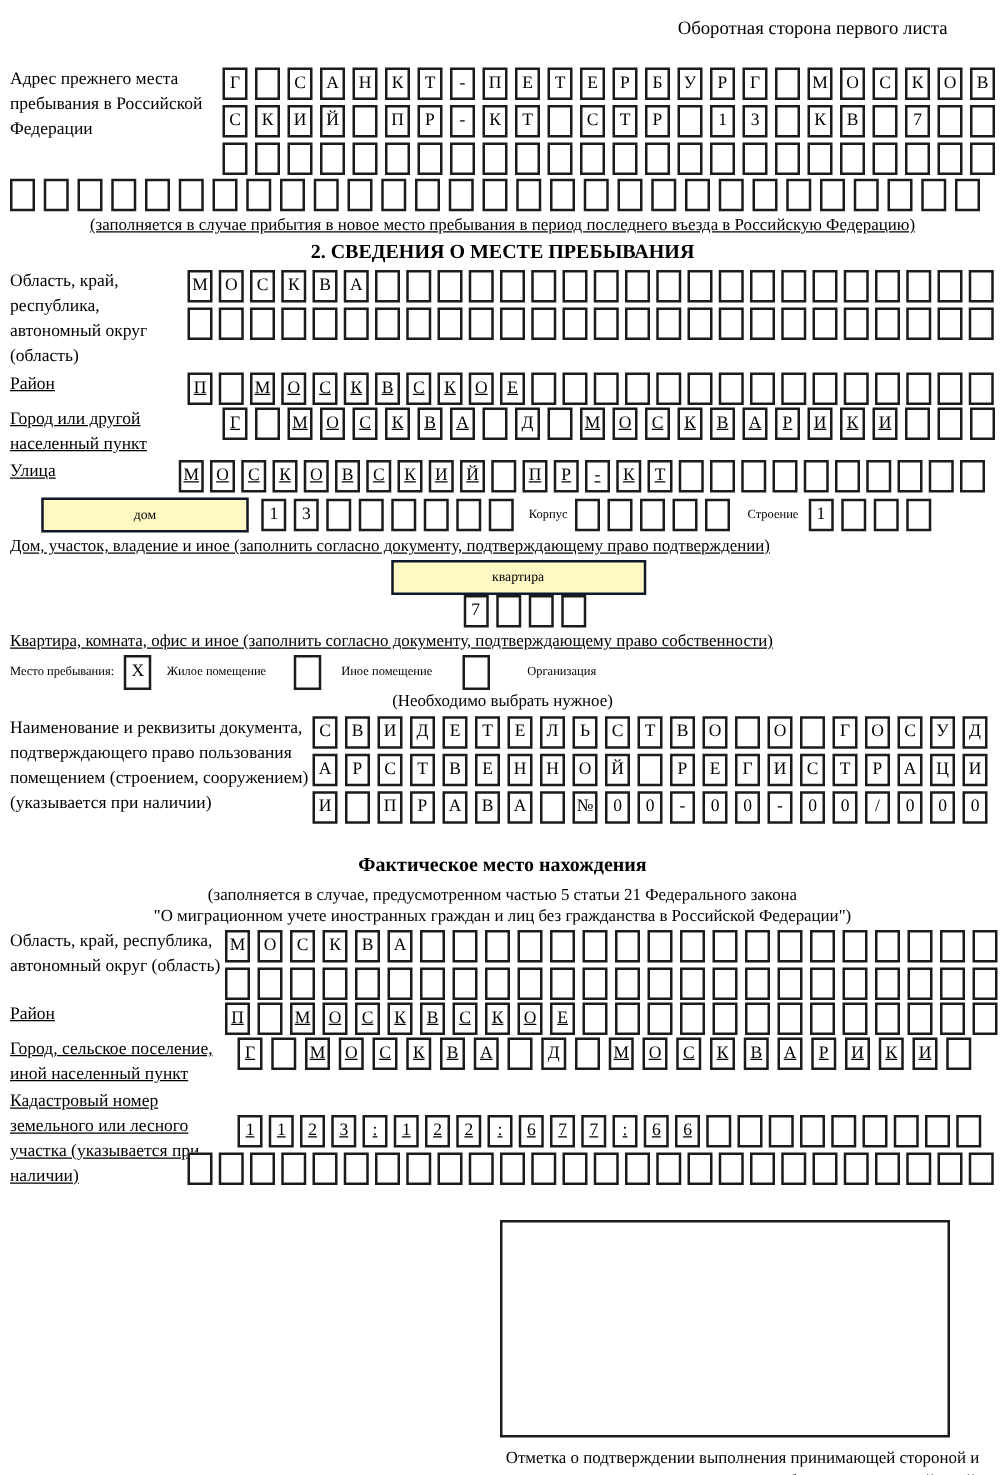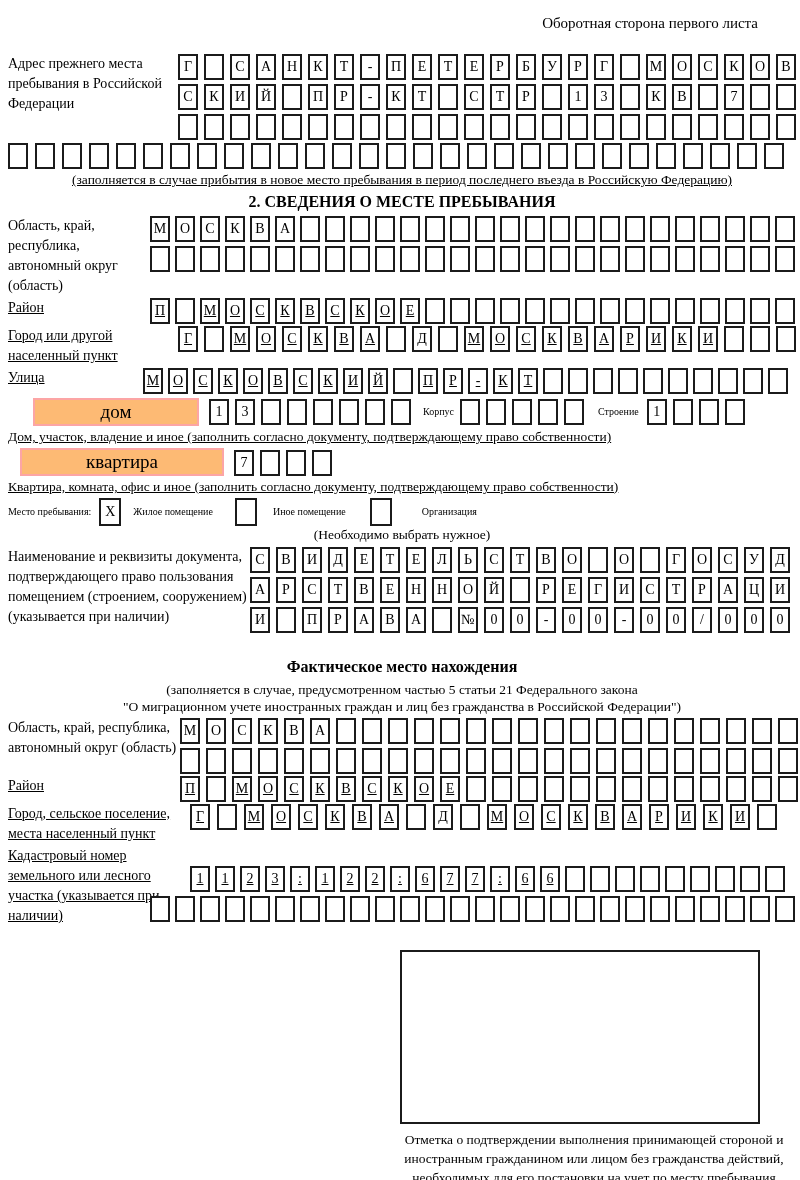--- a/index.html
+++ b/index.html
@@ -11,21 +11,21 @@
   .rowstack{display:flex;flex-direction:column;gap:4px;}
   .cells{display:flex;}
   .cell{flex:none;width:16px;height:22px;border:2px solid #1b1b1b;margin-right:6px;text-align:center;
         font-size:14px;line-height:22px;font-family:"Liberation Serif",serif;background:#fff;}
   .cells .cell:last-child{margin-right:0;}
   .gap5 .cell{margin-right:5px;}
   .gap7 .cell{margin-right:7px;}
   .caption{font-size:13.5px;line-height:17px;}
   .caption.center{text-align:center;}
   .sect-title{font-weight:bold;font-size:16px;text-align:center;line-height:20px;}
-  .widebox{flex:none;border:2px solid #fca5a5;height:24px;line-height:24px;text-align:center;font-size:19px;background:#fdba74;}
+  .widebox{flex:none;border:2px solid #0f172a;height:24px;line-height:24px;text-align:center;font-size:11px;background:#fef9c3;}
   .inline-lbl{font-size:10px;line-height:28px;flex:none;}
   .stay-row{display:flex;align-items:center;}
   .stay-row .cell{width:18px;height:24px;line-height:24px;}
   .stamp-box{border:2px solid #1b1b1b;width:356px;height:170px;margin-left:392px;background:#fff;}
   .stamp-caption{width:400px;margin-left:386px;text-align:center;font-size:13.5px;line-height:19px;margin-top:6px;}
   .mt2{margin-top:2px;text-decoration:underline;}.mt3{margin-top:3px;}.mt4{margin-top:4px;}.mt6{margin-top:24px;}
 </style>
 </head>
 <body>
 
@@ -328,23 +328,23 @@
         <span class="cell"></span>
       </div>
     <div class="inline-lbl" style="margin-left:14px;">Строение</div>
     <div class="cells" style="margin-left:8px;">
         <span class="cell">1</span>
         <span class="cell"></span>
         <span class="cell"></span>
         <span class="cell"></span>
       </div>
   </div>
-  <div class="caption mt2">Дом, участок, владение и иное (заполнить согласно документу, подтверждающему право собственности)</div>
-
-  <div class="field mt3" style="align-items:flex-end;margin-left:12px;">
+  <div class="caption mt2">Дом, участок, владение и иное (заполнить согласно документу, подтверждающему право подтверждении)</div>
+
+  <div class="field mt3" style="align-items:center;margin-left:25px;flex-direction:column;">
     <div class="widebox" style="width:200px;">квартира</div>
     <div class="cells" style="margin-left:10px;">
         <span class="cell">7</span>
         <span class="cell"></span>
         <span class="cell"></span>
         <span class="cell"></span>
       </div>
   </div>
   <div class="caption mt2">Квартира, комната, офис и иное (заполнить согласно документу, подтверждающему право собственности)</div>
 
@@ -526,21 +526,21 @@
         <span class="cell"></span>
         <span class="cell"></span>
         <span class="cell"></span>
         <span class="cell"></span>
         <span class="cell"></span>
         <span class="cell"></span>
       </div>
   </div>
 
   <div class="field mt2">
-    <div class="label" style="width:182px;">Город, сельское поселение, места населенный пункт</div>
+    <div class="label" style="width:182px;">Город, сельское поселение, иной населенный пункт</div>
     <div class="cells gap7">
         <span class="cell">Г</span>
         <span class="cell"></span>
         <span class="cell">М</span>
         <span class="cell">О</span>
         <span class="cell">С</span>
         <span class="cell">К</span>
         <span class="cell">В</span>
         <span class="cell">А</span>
         <span class="cell"></span>

